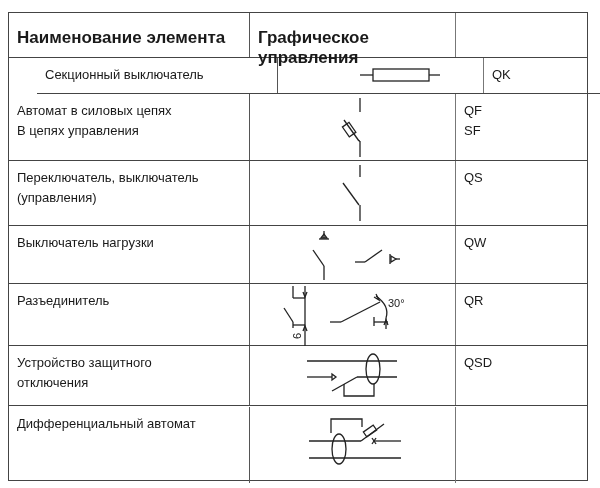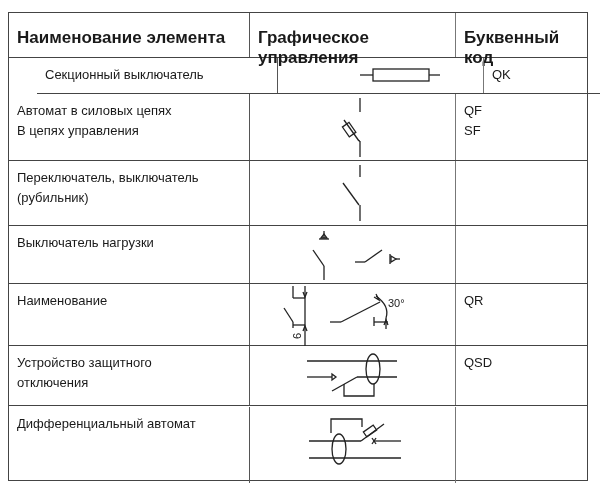--- a/index.html
+++ b/index.html
@@ -21,21 +21,20 @@
     svg.sym text { fill: #222; stroke: none; font-family: "Liberation Sans", sans-serif; font-size: 11px; }
   </style>
 </head>
 <body>
 
 <div class="tbl">
 
   <div class="row hdr" style="top:0;height:45px;">
     <div class="cell c1">Наименование элемента</div>
     <div class="cell c2">Графическое управления</div>
-    <div class="cell c3">Буквенный код</div>
   </div>
 
   <div class="row" style="top:45px;height:36px;margin-left:28px;">
     <div class="cell c1">
       <span class="txt">Секционный выключатель</span>
     </div>
     <div class="cell c2">
       <svg class="sym" width="206" height="36">
         <line x1="82" y1="17" x2="95" y2="17"></line>
         <rect x="95" y="11" width="56" height="12"></rect>
@@ -63,28 +62,31 @@
     </div>
     <div class="cell c3">
       <span class="txt">QF</span>
       <span class="txt">SF</span>
     </div>
   </div>
 
   <div class="row" style="top:148px;height:65px;">
     <div class="cell c1">
       <span class="txt">Переключатель, выключатель</span>
-      <span class="txt">(рубильник)</span>
+      <span class="txt">(управления)</span>
     </div>
     <div class="cell c2">
       <svg class="sym" width="206" height="65">
         <line x1="110" y1="4" x2="110" y2="16"></line>
         <line x1="93" y1="22" x2="109" y2="44"></line>
         <line x1="110" y1="44" x2="110" y2="60"></line>
       </svg>
+    </div>
+    <div class="cell c3">
+      <span class="txt">QS</span>
     </div>
   </div>
 
   <div class="row" style="top:213px;height:58px;">
     <div class="cell c1">
       <span class="txt">Выключатель нагрузки</span>
     </div>
     <div class="cell c2">
       <svg class="sym" width="206" height="58">
 
@@ -94,25 +96,28 @@
         <line x1="63" y1="24" x2="74" y2="40"></line>
         <line x1="74" y1="40" x2="74" y2="54"></line>
 
         <line x1="105" y1="36" x2="115" y2="36"></line>
         <line x1="115" y1="36" x2="132" y2="24"></line>
         <line x1="140" y1="28" x2="140" y2="38"></line>
         <path d="M141 30 L146 33 L141 36 Z"></path>
         <line x1="146" y1="33" x2="150" y2="33"></line>
       </svg>
     </div>
+    <div class="cell c3">
+      <span class="txt">QW</span>
+    </div>
   </div>
 
   <div class="row" style="top:271px;height:62px;">
     <div class="cell c1">
-      <span class="txt">Наименование</span>
+      <span class="txt">Разъединитель</span>
     </div>
     <div class="cell c2">
       <svg class="sym" width="206" height="62">
 
         <line x1="43" y1="2" x2="43" y2="14"></line>
         <line x1="43" y1="14" x2="55" y2="14"></line>
         <line x1="55" y1="2" x2="55" y2="62"></line>
         <path d="M53 8 L55 13 L57 8"></path>
         <line x1="34" y1="24" x2="43" y2="38"></line>
         <line x1="43" y1="38" x2="43" y2="44"></line>

